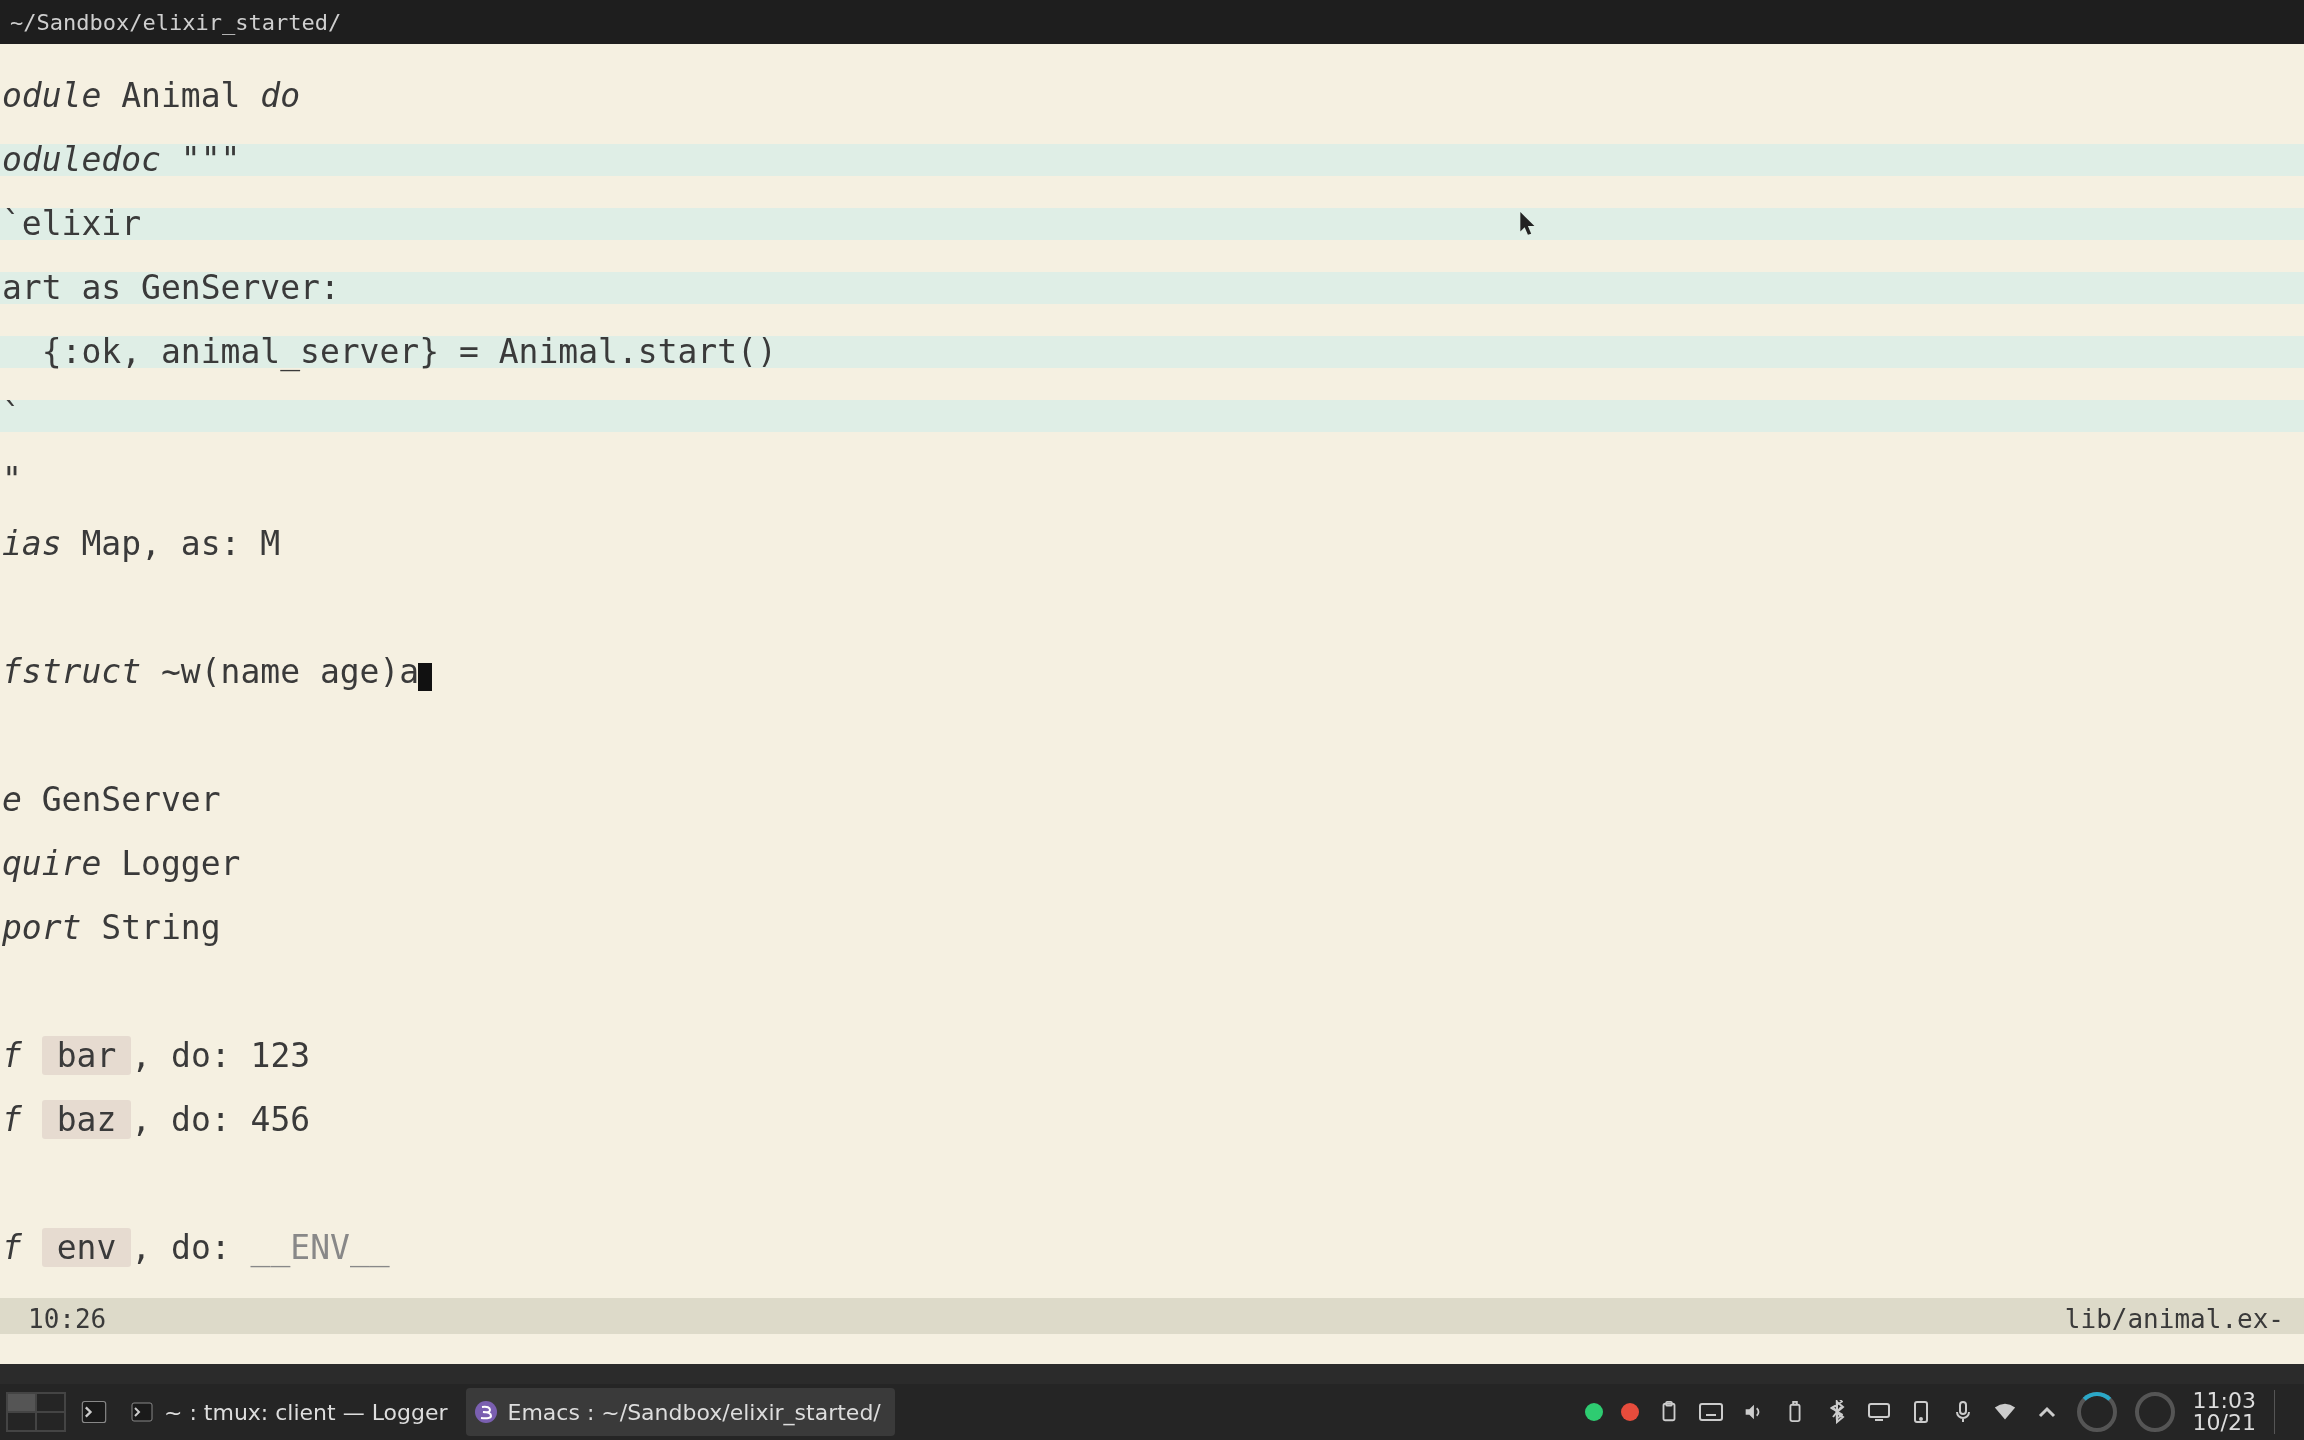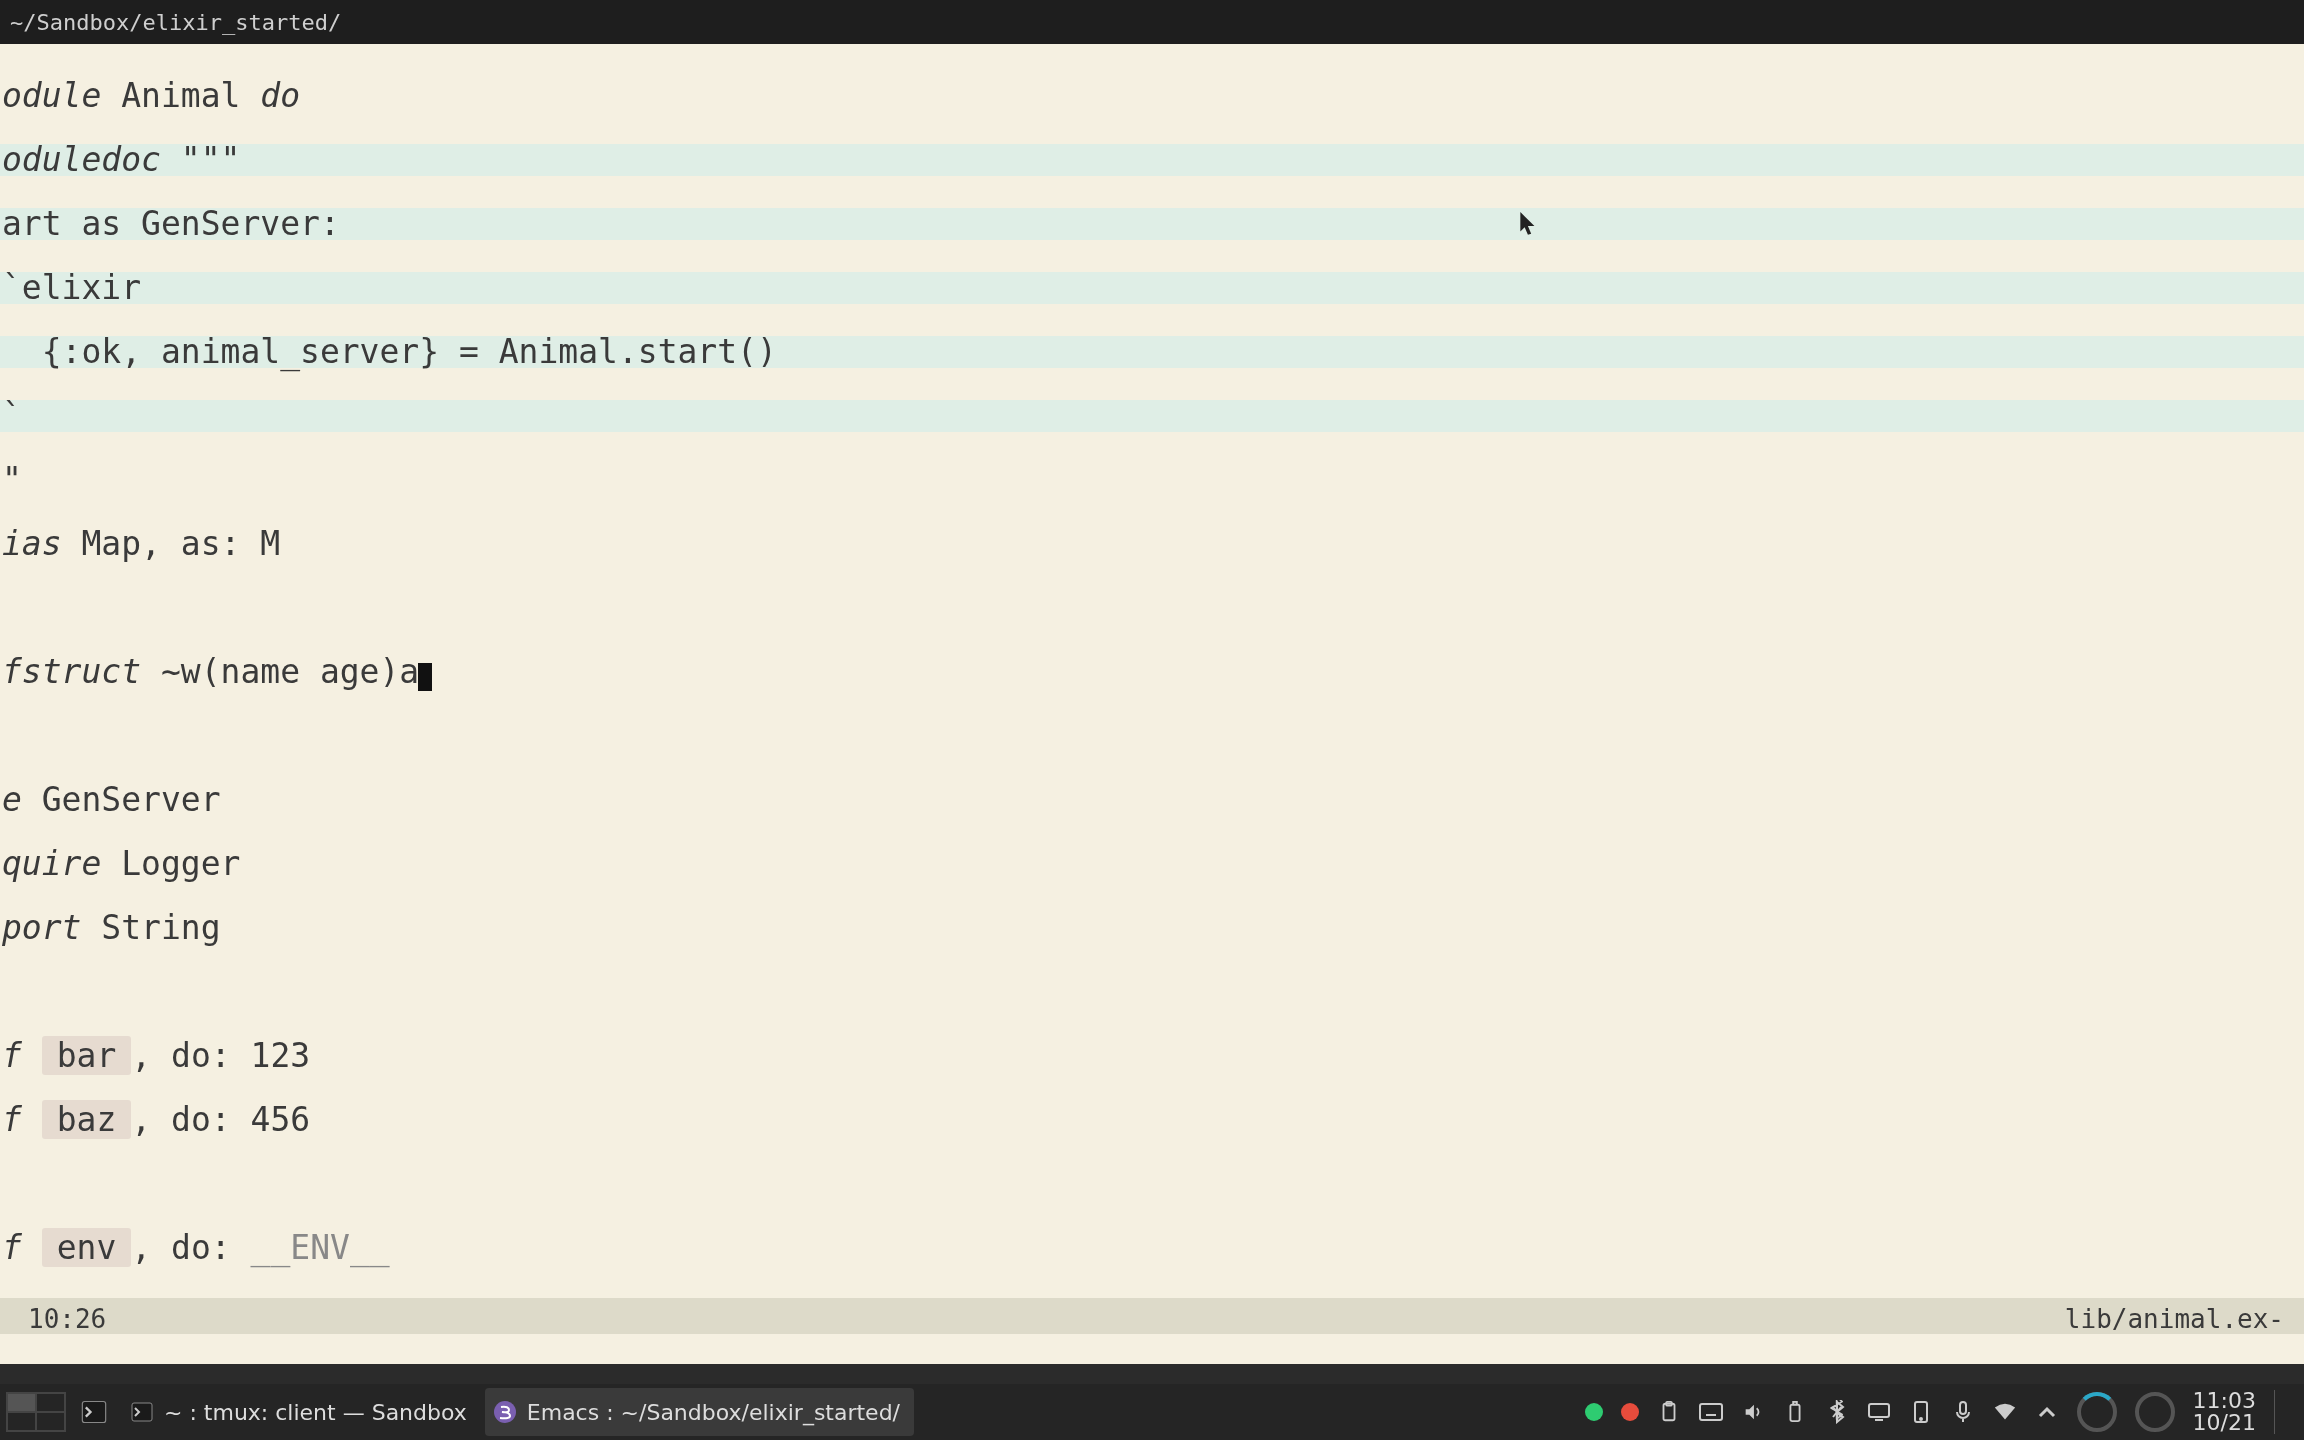--- a/index.html
+++ b/index.html
@@ -114,22 +114,22 @@
 </head>
 <body>
 
 <div class="titlebar">
   <span>~/Sandbox/elixir_started/</span>
 </div>
 
 <div class="editor">
 <div class="line"><span class="kw-italic">odule</span><span> Animal </span><span class="kw-italic">do</span></div>
 <div class="line docbg"><span class="kw-italic">oduledoc</span><span> """</span></div>
+<div class="line docbg"><span>`elixir</span></div>
 <div class="line docbg"><span>art as GenServer:</span></div>
-<div class="line docbg"><span>`elixir</span></div>
 <div class="line docbg"><span>  {:ok, animal_server} = Animal.start()</span></div>
 <div class="line docbg"><span>`</span></div>
 <div class="line"><span>"</span></div>
 <div class="line"><span class="kw-italic">ias</span><span> Map, as: M</span></div>
 <div class="line"></div>
 <div class="line"><span class="kw-italic">fstruct</span><span> ~w(name age)a</span><span class="cursor"></span></div>
 <div class="line"></div>
 <div class="line"><span class="kw-italic">e</span><span> GenServer</span></div>
 <div class="line"><span class="kw-italic">quire</span><span> Logger</span></div>
 <div class="line"><span class="kw-italic">port</span><span> String</span></div>
@@ -187,21 +187,21 @@
         <rect x="2" y="3" width="20" height="18" rx="2" fill="#1a1a1a" stroke="#888"></rect>
         <path d="M5 8 L9 12 L5 16" stroke="#ccc" stroke-width="2" fill="none"></path>
       </svg>
   </div>
 
   <div class="task-item">
     <svg width="24" height="24" viewBox="0 0 24 24">
         <rect x="2" y="3" width="20" height="18" rx="2" fill="#1a1a1a" stroke="#888"></rect>
         <path d="M5 8 L9 12 L5 16" stroke="#ccc" stroke-width="2" fill="none"></path>
       </svg>
-    <span>~ : tmux: client — Sandbox</span>
+    <span>~ : tmux: client — Logger</span>
   </div>
 
   <div class="task-item active">
     <svg width="24" height="24" viewBox="0 0 24 24">
         <circle cx="12" cy="12" r="11" fill="#7a5fb0"></circle>
         <path d="M8 7 Q16 6 16 10 Q16 13 9 12 Q17 12 17 16 Q17 19 7 18" stroke="#fff" stroke-width="2" fill="none"></path>
       </svg>
     <span>Emacs : ~/Sandbox/elixir_started/</span>
   </div>
 

